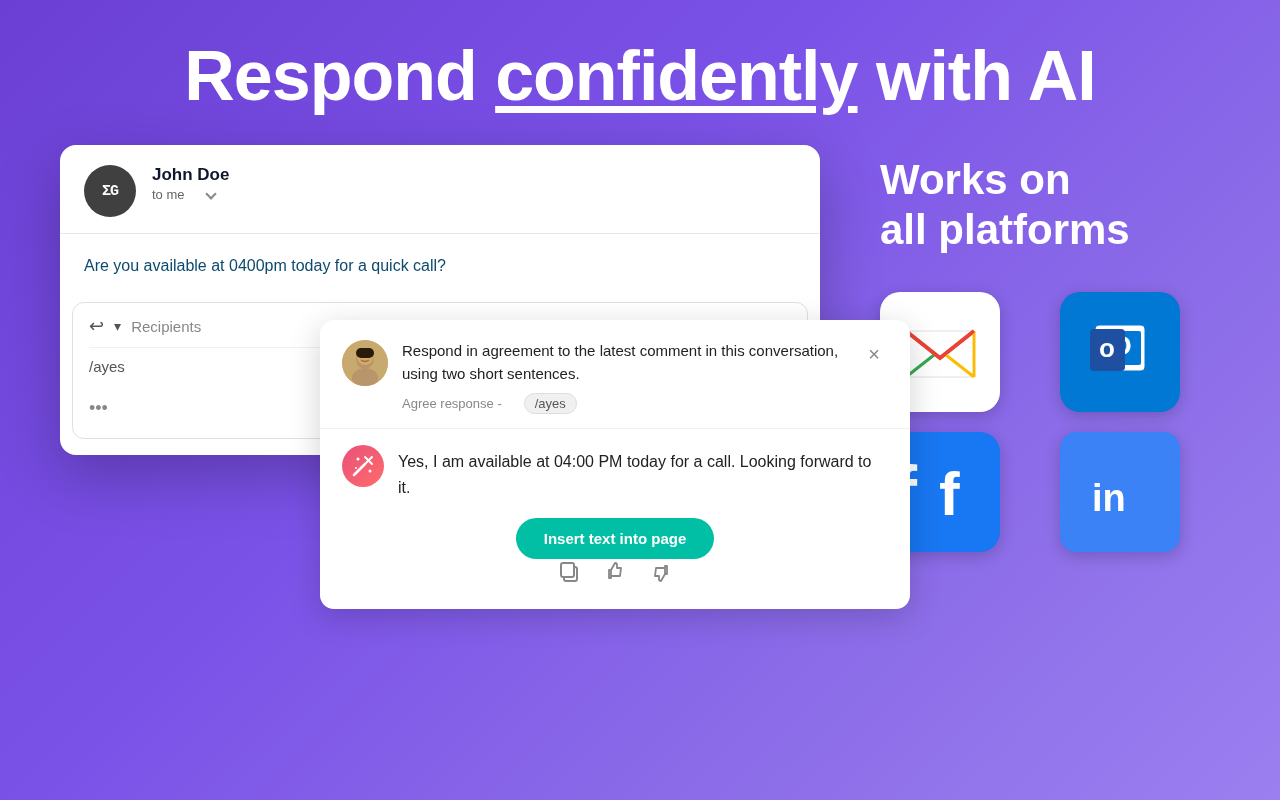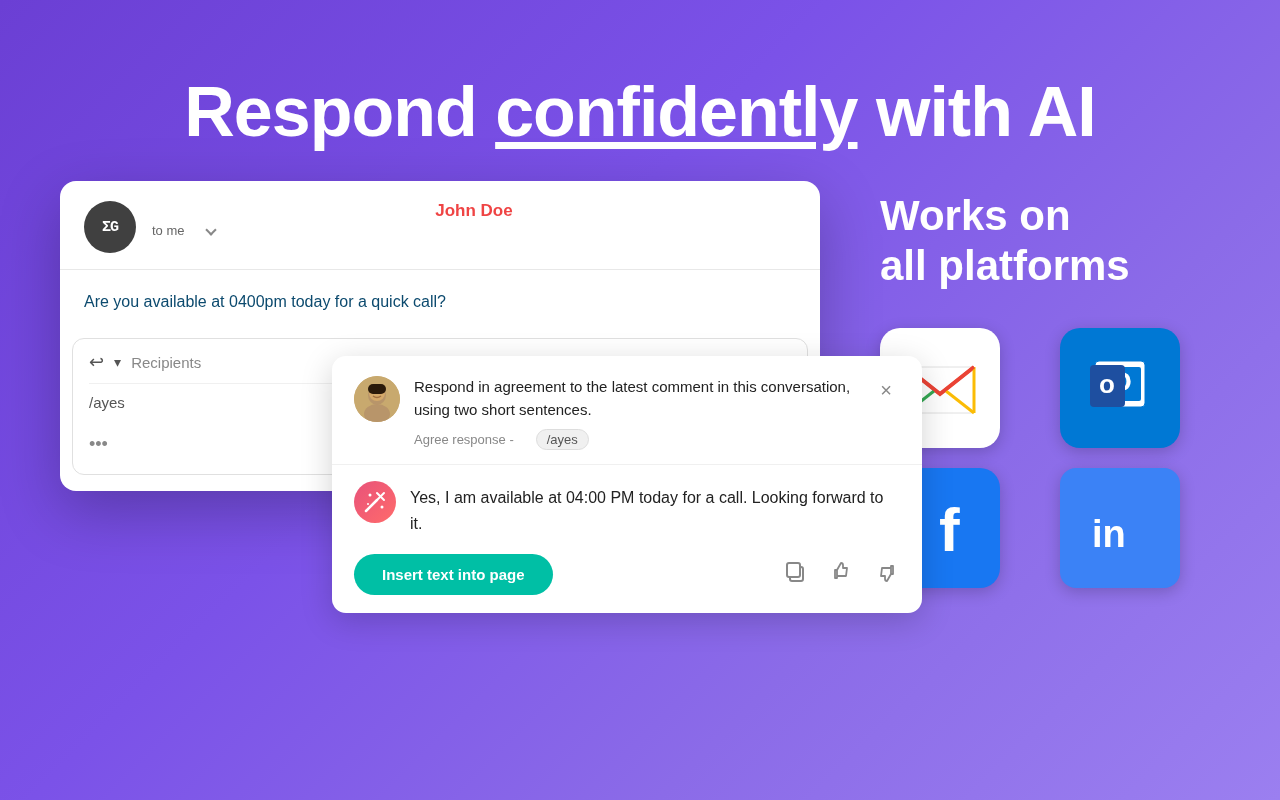--- a/index.html
+++ b/index.html
@@ -14,21 +14,20 @@
 
     
     .hero-title {
       text-align: center;
       padding: 38px 20px 30px;
       font-size: 70px;
       font-weight: 900;
       color: #fff;
       line-height: 1.1;
       letter-spacing: -1px;
-      margin-top: 36px;
     }
     .hero-title .underline {
       text-decoration: underline;
       text-underline-offset: 6px;
     }
 
     
     .main-content {
       display: flex;
       align-items: flex-start;
@@ -69,22 +68,21 @@
       color: #fff;
       background: #2bbfb3;
     }
 
     .sender-info {
       flex: 1;
     }
     .sender-name {
       font-size: 17px;
       font-weight: 600;
-      color: #ef4444;
-      text-align: center;
+      color: #0f172a;
     }
     .sender-to {
       font-size: 13px;
       color: #666;
       display: flex;
       align-items: center;
       gap: 20px;
       margin-top: 2px;
     }
 
@@ -150,21 +148,21 @@
       border-radius: 20px;
       padding: 9px 22px;
       font-size: 15px;
       font-weight: 600;
       cursor: pointer;
     }
 
     
     .ai-popup {
       position: absolute;
-      left: 272px;
+      left: 260px;
       top: 175px;
       width: 590px;
       background: #fff;
       border-radius: 14px;
       box-shadow: 0 8px 32px rgba(0,0,0,0.18);
       padding: 20px 22px 18px;
       z-index: 10;
     }
 
     .popup-header {
@@ -261,21 +259,22 @@
       font-size: 16px;
       color: #222;
       line-height: 1.6;
       flex: 1;
       padding-top: 4px;
     }
 
     .popup-actions {
       display: flex;
       align-items: center;
-      justify-content: space-between;
+      justify-content: flex-end;
+      flex-direction: column;
     }
 
     .insert-btn {
       background: #00bfa5;
       color: #fff;
       border: none;
       border-radius: 24px;
       padding: 12px 28px;
       font-size: 15px;
       font-weight: 700;

